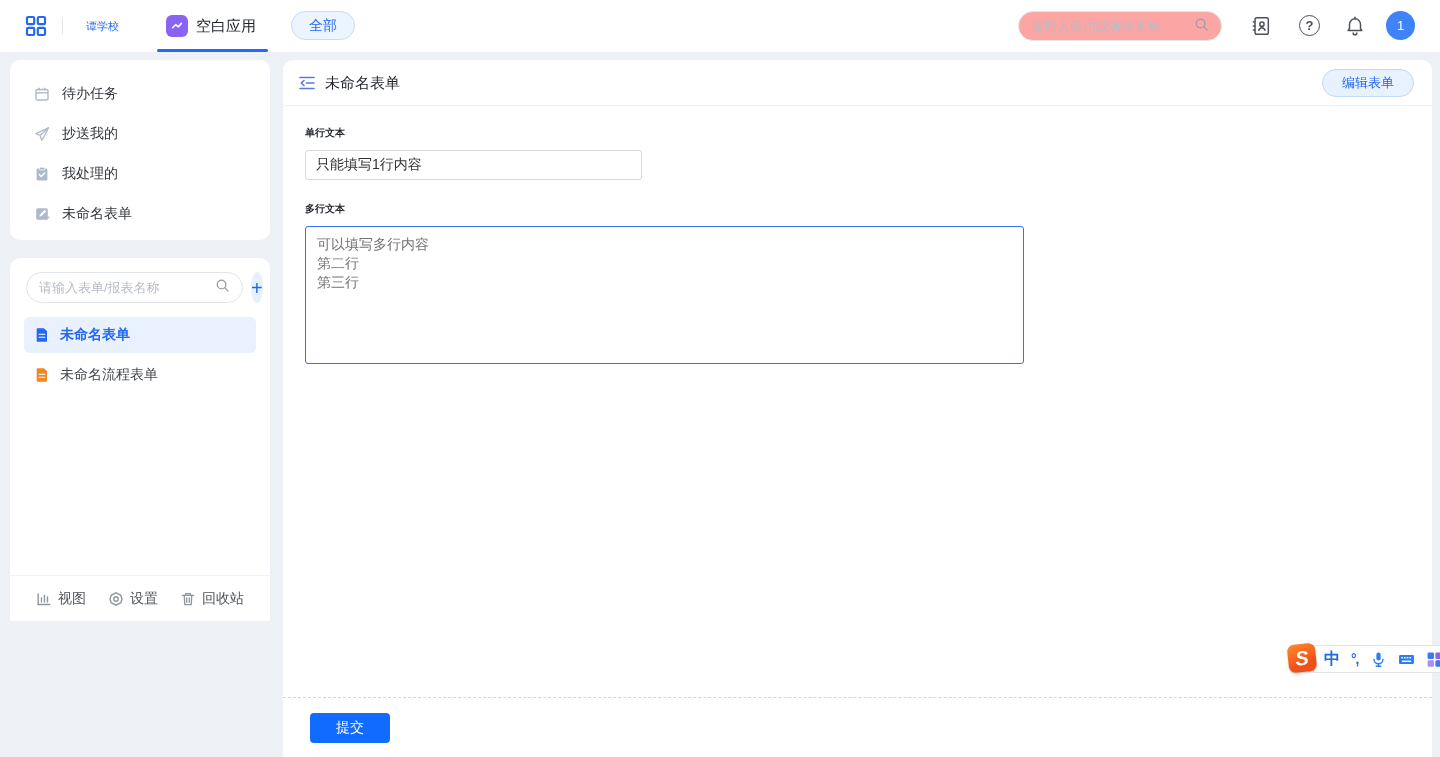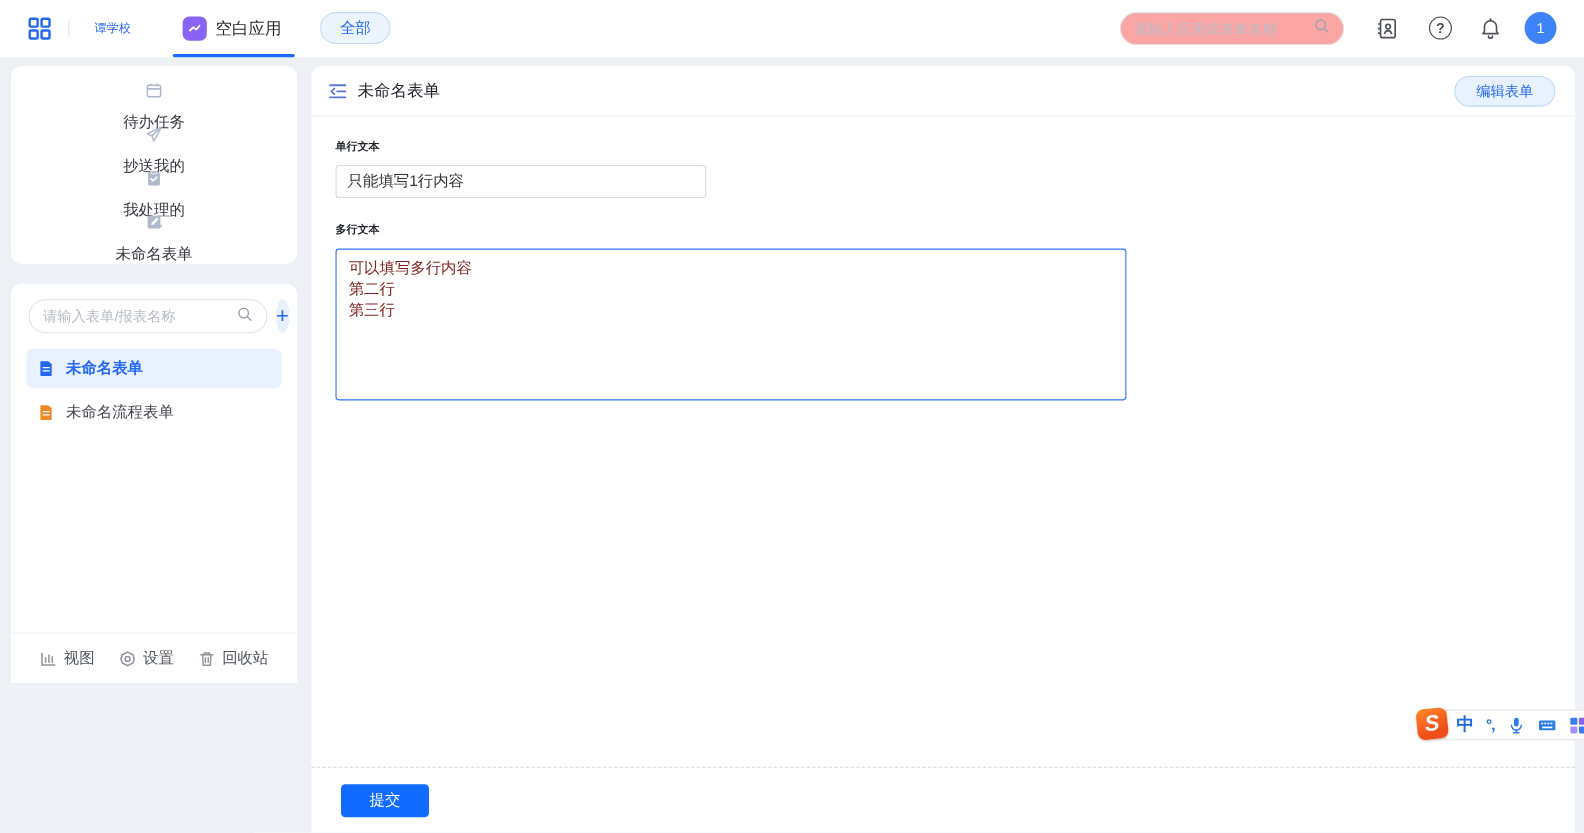--- a/index.html
+++ b/index.html
@@ -29,21 +29,21 @@
   .nav-search input { flex:1; border:none; outline:none; font-size:13px; color:#333; background:transparent; min-width:0; font-family:inherit; }
   .nav-search input::placeholder, .side-search input::placeholder { color:#b7bcc6; }
   .nav-icon { position:absolute; top:15px; width:22px; height:22px; cursor:pointer; }
   .help-circle { border:1.6px solid #4c5057; border-radius:50%; width:21px; height:21px;
     display:flex; align-items:center; justify-content:center; font-size:13px; font-weight:700; color:#4c5057; }
   .avatar { position:absolute; left:1386px; top:11px; width:29px; height:29px; border-radius:50%;
     background:#3f83f8; color:#fff; font-size:13px; display:flex; align-items:center; justify-content:center; cursor:pointer; }
 
   
   .side-card1 { position:absolute; left:10px; top:60px; width:260px; height:180px; background:#fff; border-radius:10px; padding-top:14px; }
-  .menu-item { height:40px; display:flex; align-items:center; gap:12px; padding:0 24px; font-size:14px; color:#33373d; cursor:pointer;flex-direction:column; }
+  .menu-item { height:40px; display:flex; align-items:center; gap:12px; padding:0 24px; font-size:14px; color:#33373d; cursor:pointer; }
   .menu-item svg { flex:0 0 auto; }
 
   .side-card2 { position:absolute; left:10px; top:258px; width:260px; height:363px; background:#fff; border-radius:10px 10px 0 0; padding-top:14px; }
   .side-search-row { display:flex; align-items:center; gap:8px; padding:0 14px 0 16px; }
   .side-search { flex:1; height:31px; border:1px solid #e2e4e8; border-radius:16px; display:flex; align-items:center; padding:0 12px; background:#fff; }
   .side-search input { flex:1; border:none; outline:none; font-size:13px; color:#333; background:transparent; min-width:0; font-family:inherit; }
   .side-add-btn { width:31px; height:31px; border-radius:50%; background:#e7f0fd; color:#2468f2; font-size:20px; font-weight:400;
     display:flex; align-items:center; justify-content:center; border:none; cursor:pointer; line-height:1; }
   .form-list { margin-top:14px; padding:0 14px; display:flex; flex-direction:column; gap:4px; }
   .form-item { height:36px; border-radius:6px; display:flex; align-items:center; gap:10px; padding:0 10px; font-size:14px; color:#42464e; cursor:pointer; }
@@ -56,21 +56,21 @@
   .main-card { position:absolute; left:283px; top:60px; width:1149px; height:697px; background:#fff; border-radius:10px 10px 0 0; }
   .main-header { position:absolute; top:0; left:0; right:0; height:46px; border-bottom:1px solid #f0f1f3; }
   .collapse-btn { position:absolute; left:15px; top:15px; width:18px; height:16px; cursor:pointer; }
   .main-title { position:absolute; left:42px; top:0; height:46px; line-height:46px; font-size:15px; font-weight:500; color:#1f2329; }
   .edit-form-btn { position:absolute; right:18px; top:9px; height:28px; padding:0 19px; border-radius:14px;
     background:#e8f1fe; border:1px solid #bed8fb; color:#2468f2; font-size:13px; cursor:pointer; font-family:Liberation Sans, sans-serif; }
   .field-label { position:absolute; left:22px; font-size:10px; font-weight:700; color:#1f2329; }
   .single-input { position:absolute; left:22px; top:90px; width:337px; height:30px; border:1px solid #d6d9de; border-radius:3px;
     padding:0 10px; font-size:14px; color:#333; outline:none; font-family:inherit; }
   .multi-textarea { position:absolute; left:22px; top:166px; width:719px; height:138px; border:1px solid #3370ff; border-radius:3px;
-    padding:8px 11px; font-size:14px; line-height:19px; color:#7f1d1d; outline:none; resize:none; font-family:Liberation Serif, serif; }
+    padding:8px 11px; font-size:14px; line-height:19px; color:#737373; outline:none; resize:none; font-family:Liberation Sans, sans-serif; }
   .dashed-sep { position:absolute; left:0; right:0; top:637px; border-top:1px dashed #d4d6da; }
   .submit-btn { position:absolute; left:27px; top:653px; width:80px; height:30px; background:#116bff; color:#fff;
     border:none; border-radius:4px; font-size:14px; cursor:pointer; font-family:inherit; }
 
   
   .ime-bar { position:absolute; left:1313px; top:645px; width:127px; height:28px; background:#fff;
     border:1px solid #e3e4e8; border-right:none; display:flex; align-items:center; gap:11px; padding-left:10px; }
   .ime-logo { position:absolute; left:1288px; top:644px; width:28px; height:28px; border-radius:7px;
     background:linear-gradient(160deg,#ff8a2a 0%,#f04f1a 70%); transform:rotate(-6deg);
     display:flex; align-items:center; justify-content:center; color:#fff; font-weight:800; font-style:italic;

